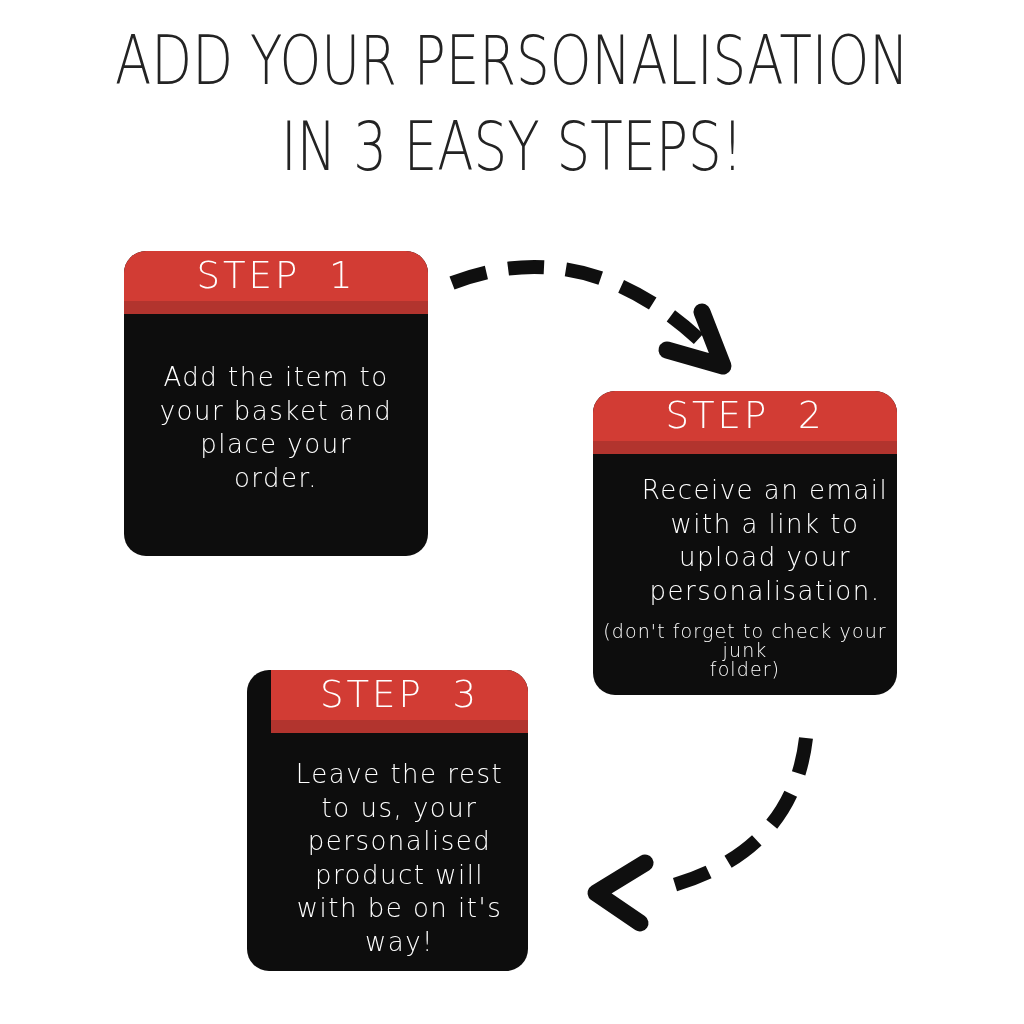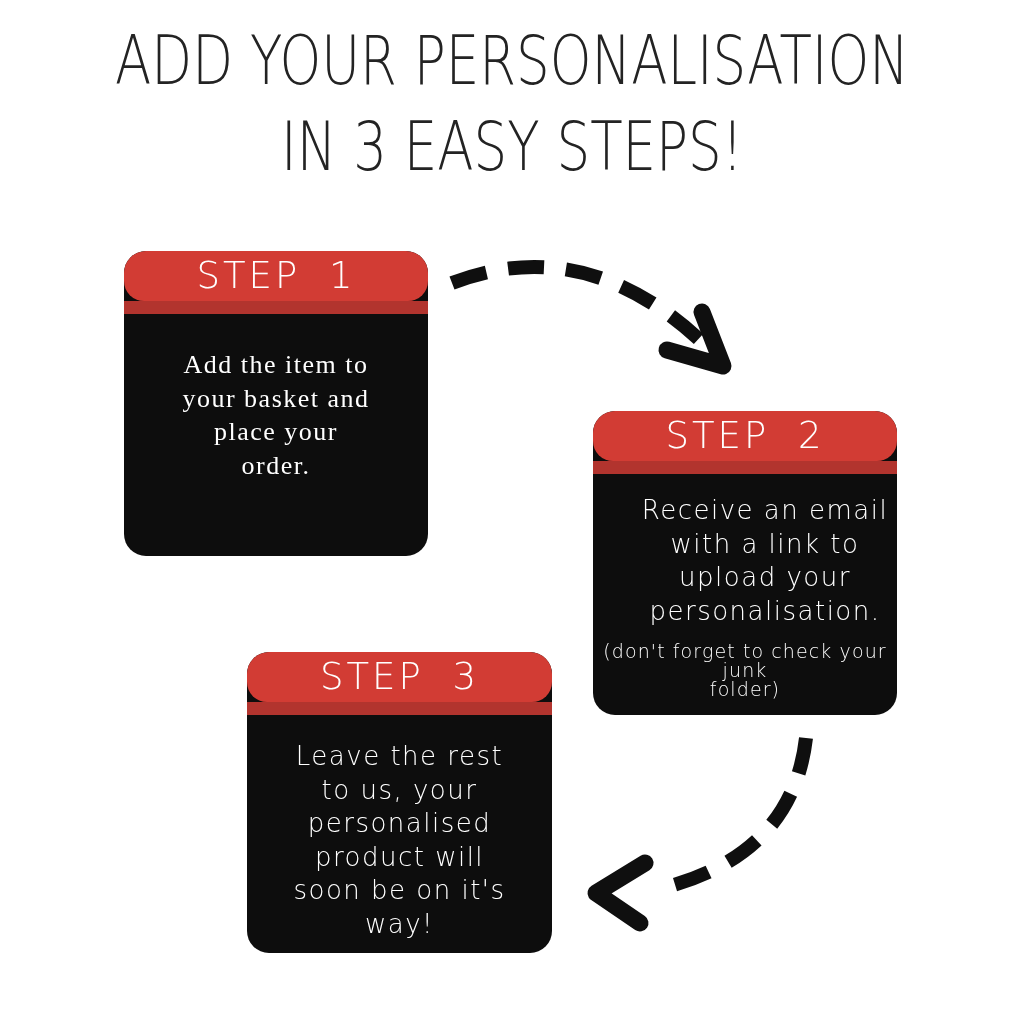--- a/index.html
+++ b/index.html
@@ -36,30 +36,29 @@
   }
 
   
   .card {
     position: absolute;
     border-radius: 22px;
     overflow: hidden;
     background: var(--card-black, #0d0d0d);
   }
   .card-1 { left: 124px; top: 251px; width: 304px; height: 305px; }
-  .card-2 { left: 593px; top: 391px; width: 304px; height: 304px; margin-top: 20px; }
-  .card-3 { left: 247px; top: 652px; width: 305px; height: 301px; }
+  .card-2 { left: 593px; top: 391px; width: 304px; height: 304px; }
+  .card-3 { left: 247px; top: 670px; width: 257px; height: 301px; padding-left: 24px; }
 
   .card-header {
     background: var(--header-red, #d23c34);
     height: 50px;
     display: flex;
     align-items: center;
     justify-content: center;
-    border-radius: 20px;
   }
   .card-label {
     color: var(--text-white, #ffffff);
     font-size: 37px;
     font-weight: 300;
     letter-spacing: 3px;
     word-spacing: 14px;
     line-height: 50px;
   }
   .header-strip {
@@ -75,21 +74,21 @@
     box-sizing: border-box;
   }
   .card-text {
     margin: 0;
     white-space: pre-line;
     font-size: 26px;
     font-weight: 300;
     line-height: 33.5px;
     letter-spacing: 1.5px;
   }
-  .card-1 .card-text { padding-top: 34px; font-family: Liberation Serif, serif; }
+  .card-1 .card-text { padding-top: 47px; }
   .card-2 .card-text { padding-top: 20px; padding-left: 40px; }
   .card-3 .card-text { padding-top: 25px; }
 
   .card-note {
     position: absolute;
     left: 0;
     right: 0;
     bottom: 16px;
     margin: 0;
     white-space: pre-line;
@@ -172,18 +171,18 @@
   <div class="card card-3">
     <div class="card-header">
       <span class="card-label">STEP 3</span>
     </div>
     <div class="header-strip"></div>
     <div class="card-body">
       <p class="card-text">Leave the rest
 to us, your
 personalised
 product will
-soon be on it's
+with be on it's
 way!</p>
     </div>
   </div>
 
 </div>
 
 </body></html>

